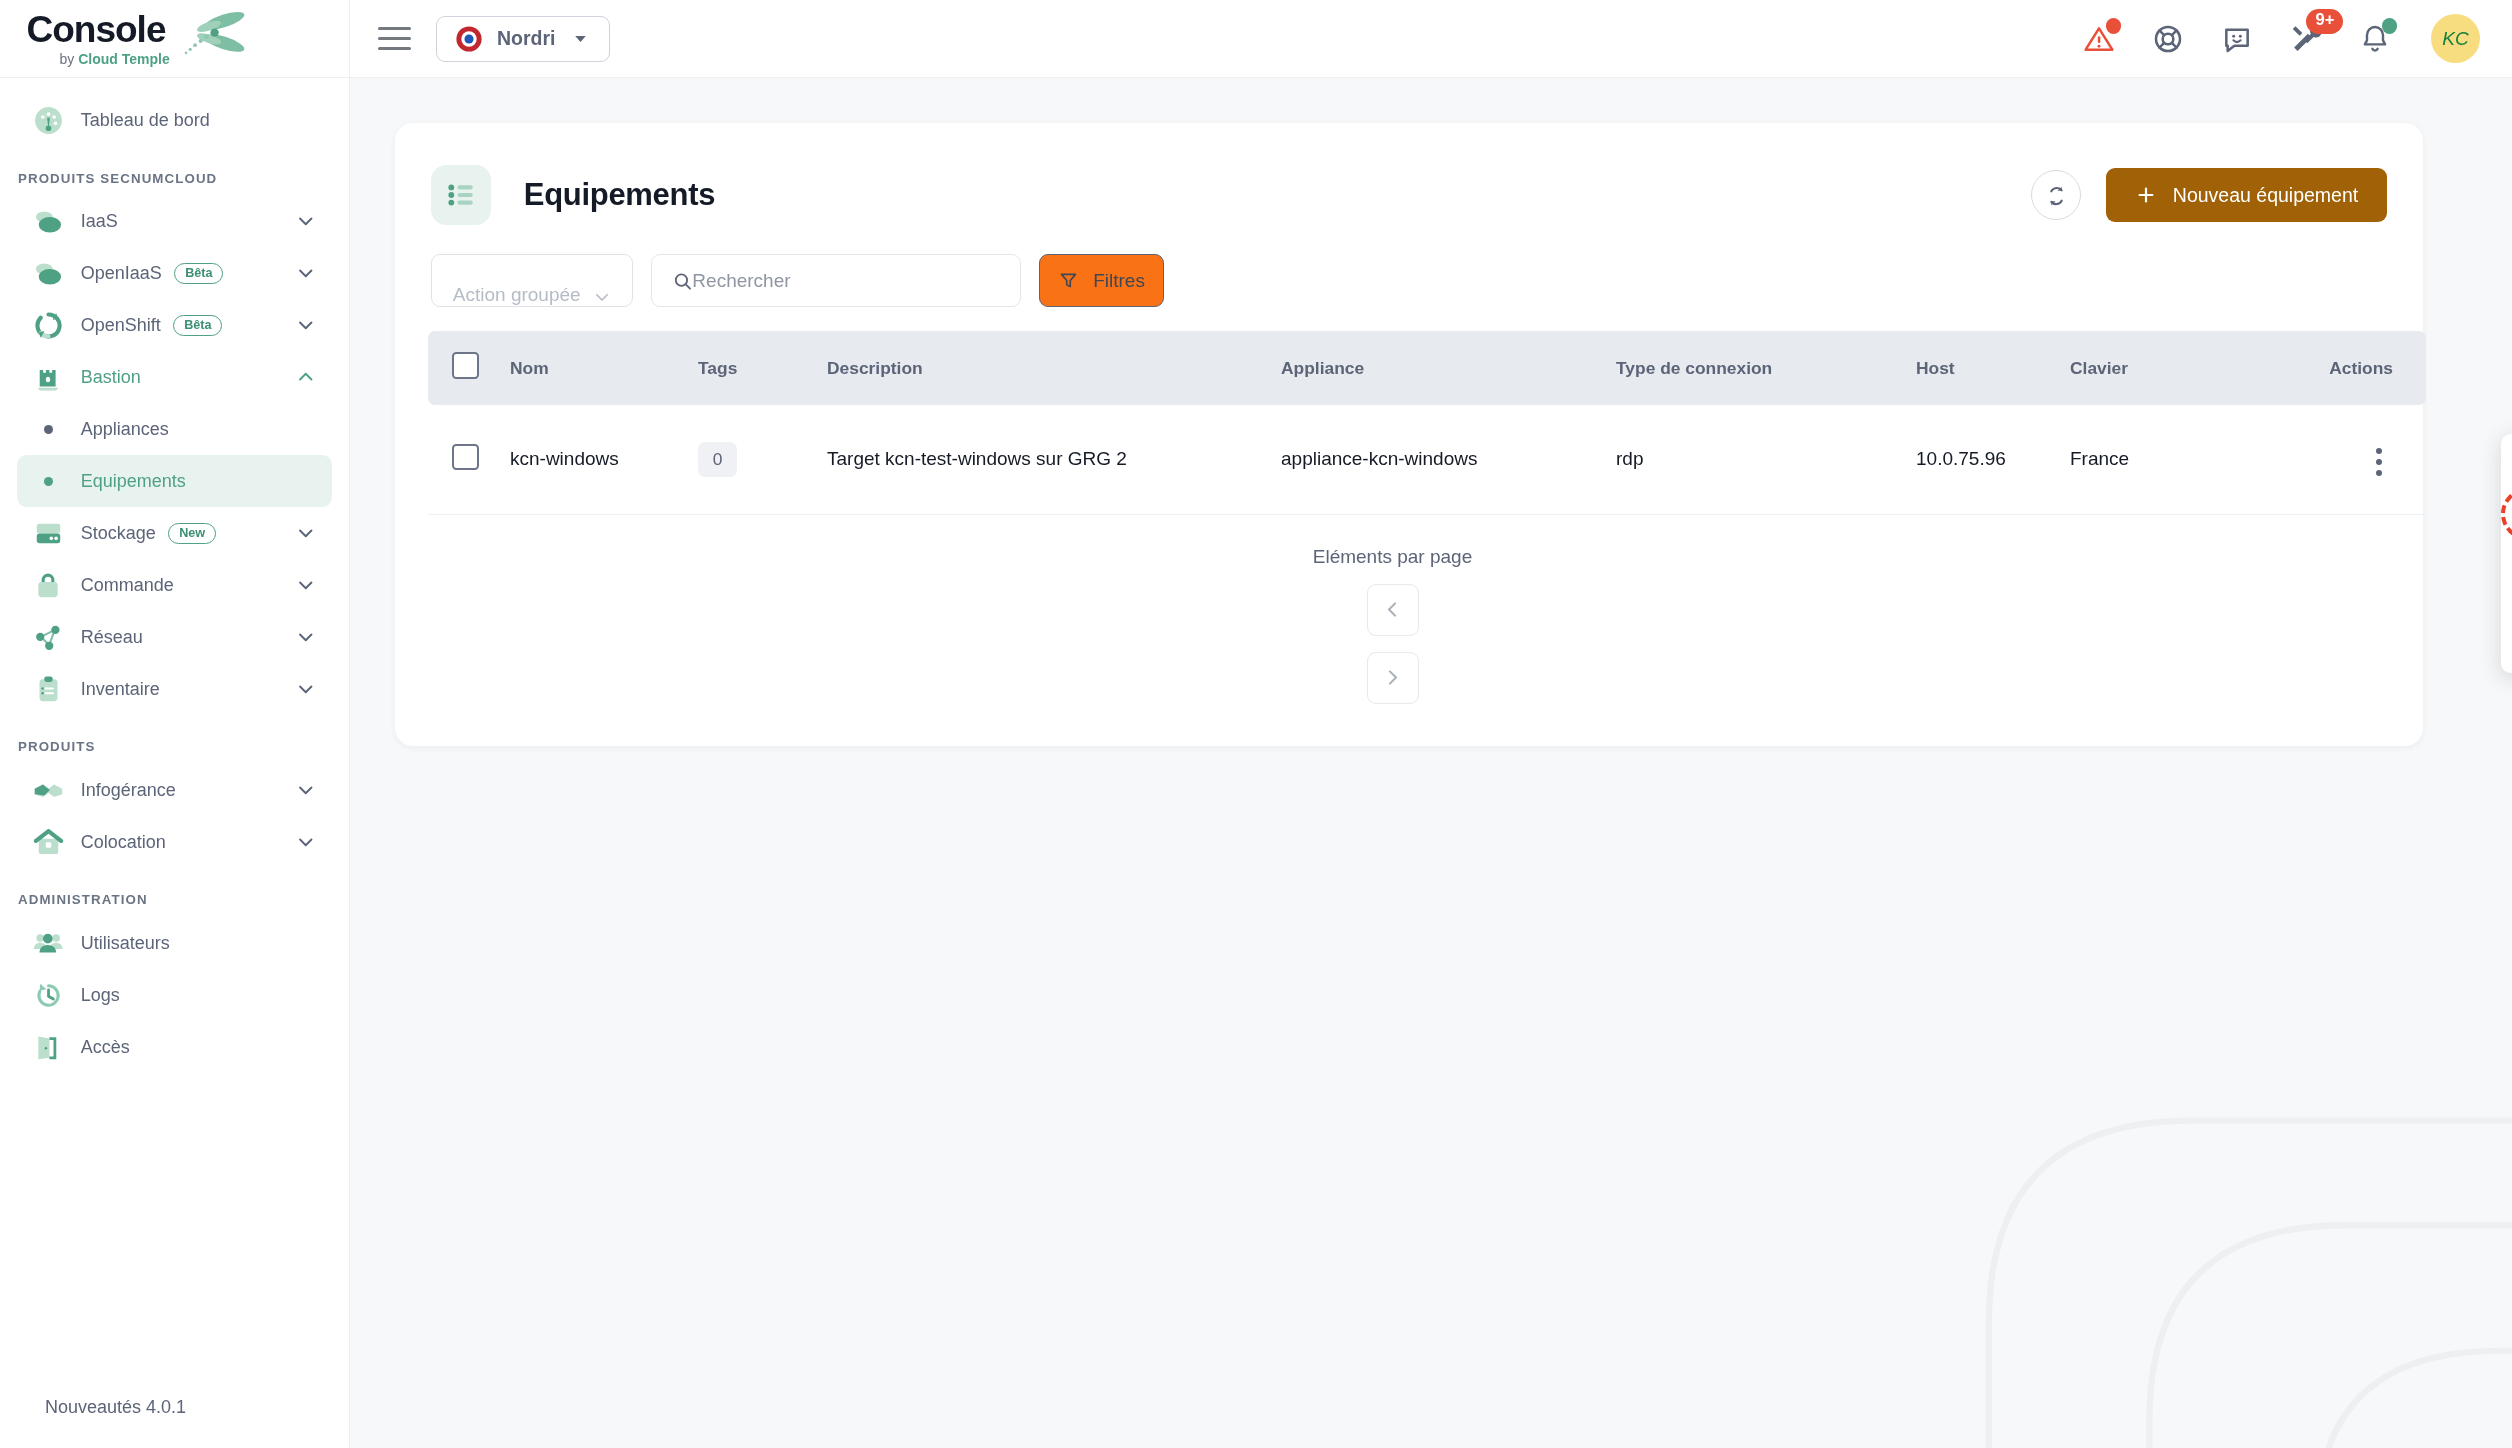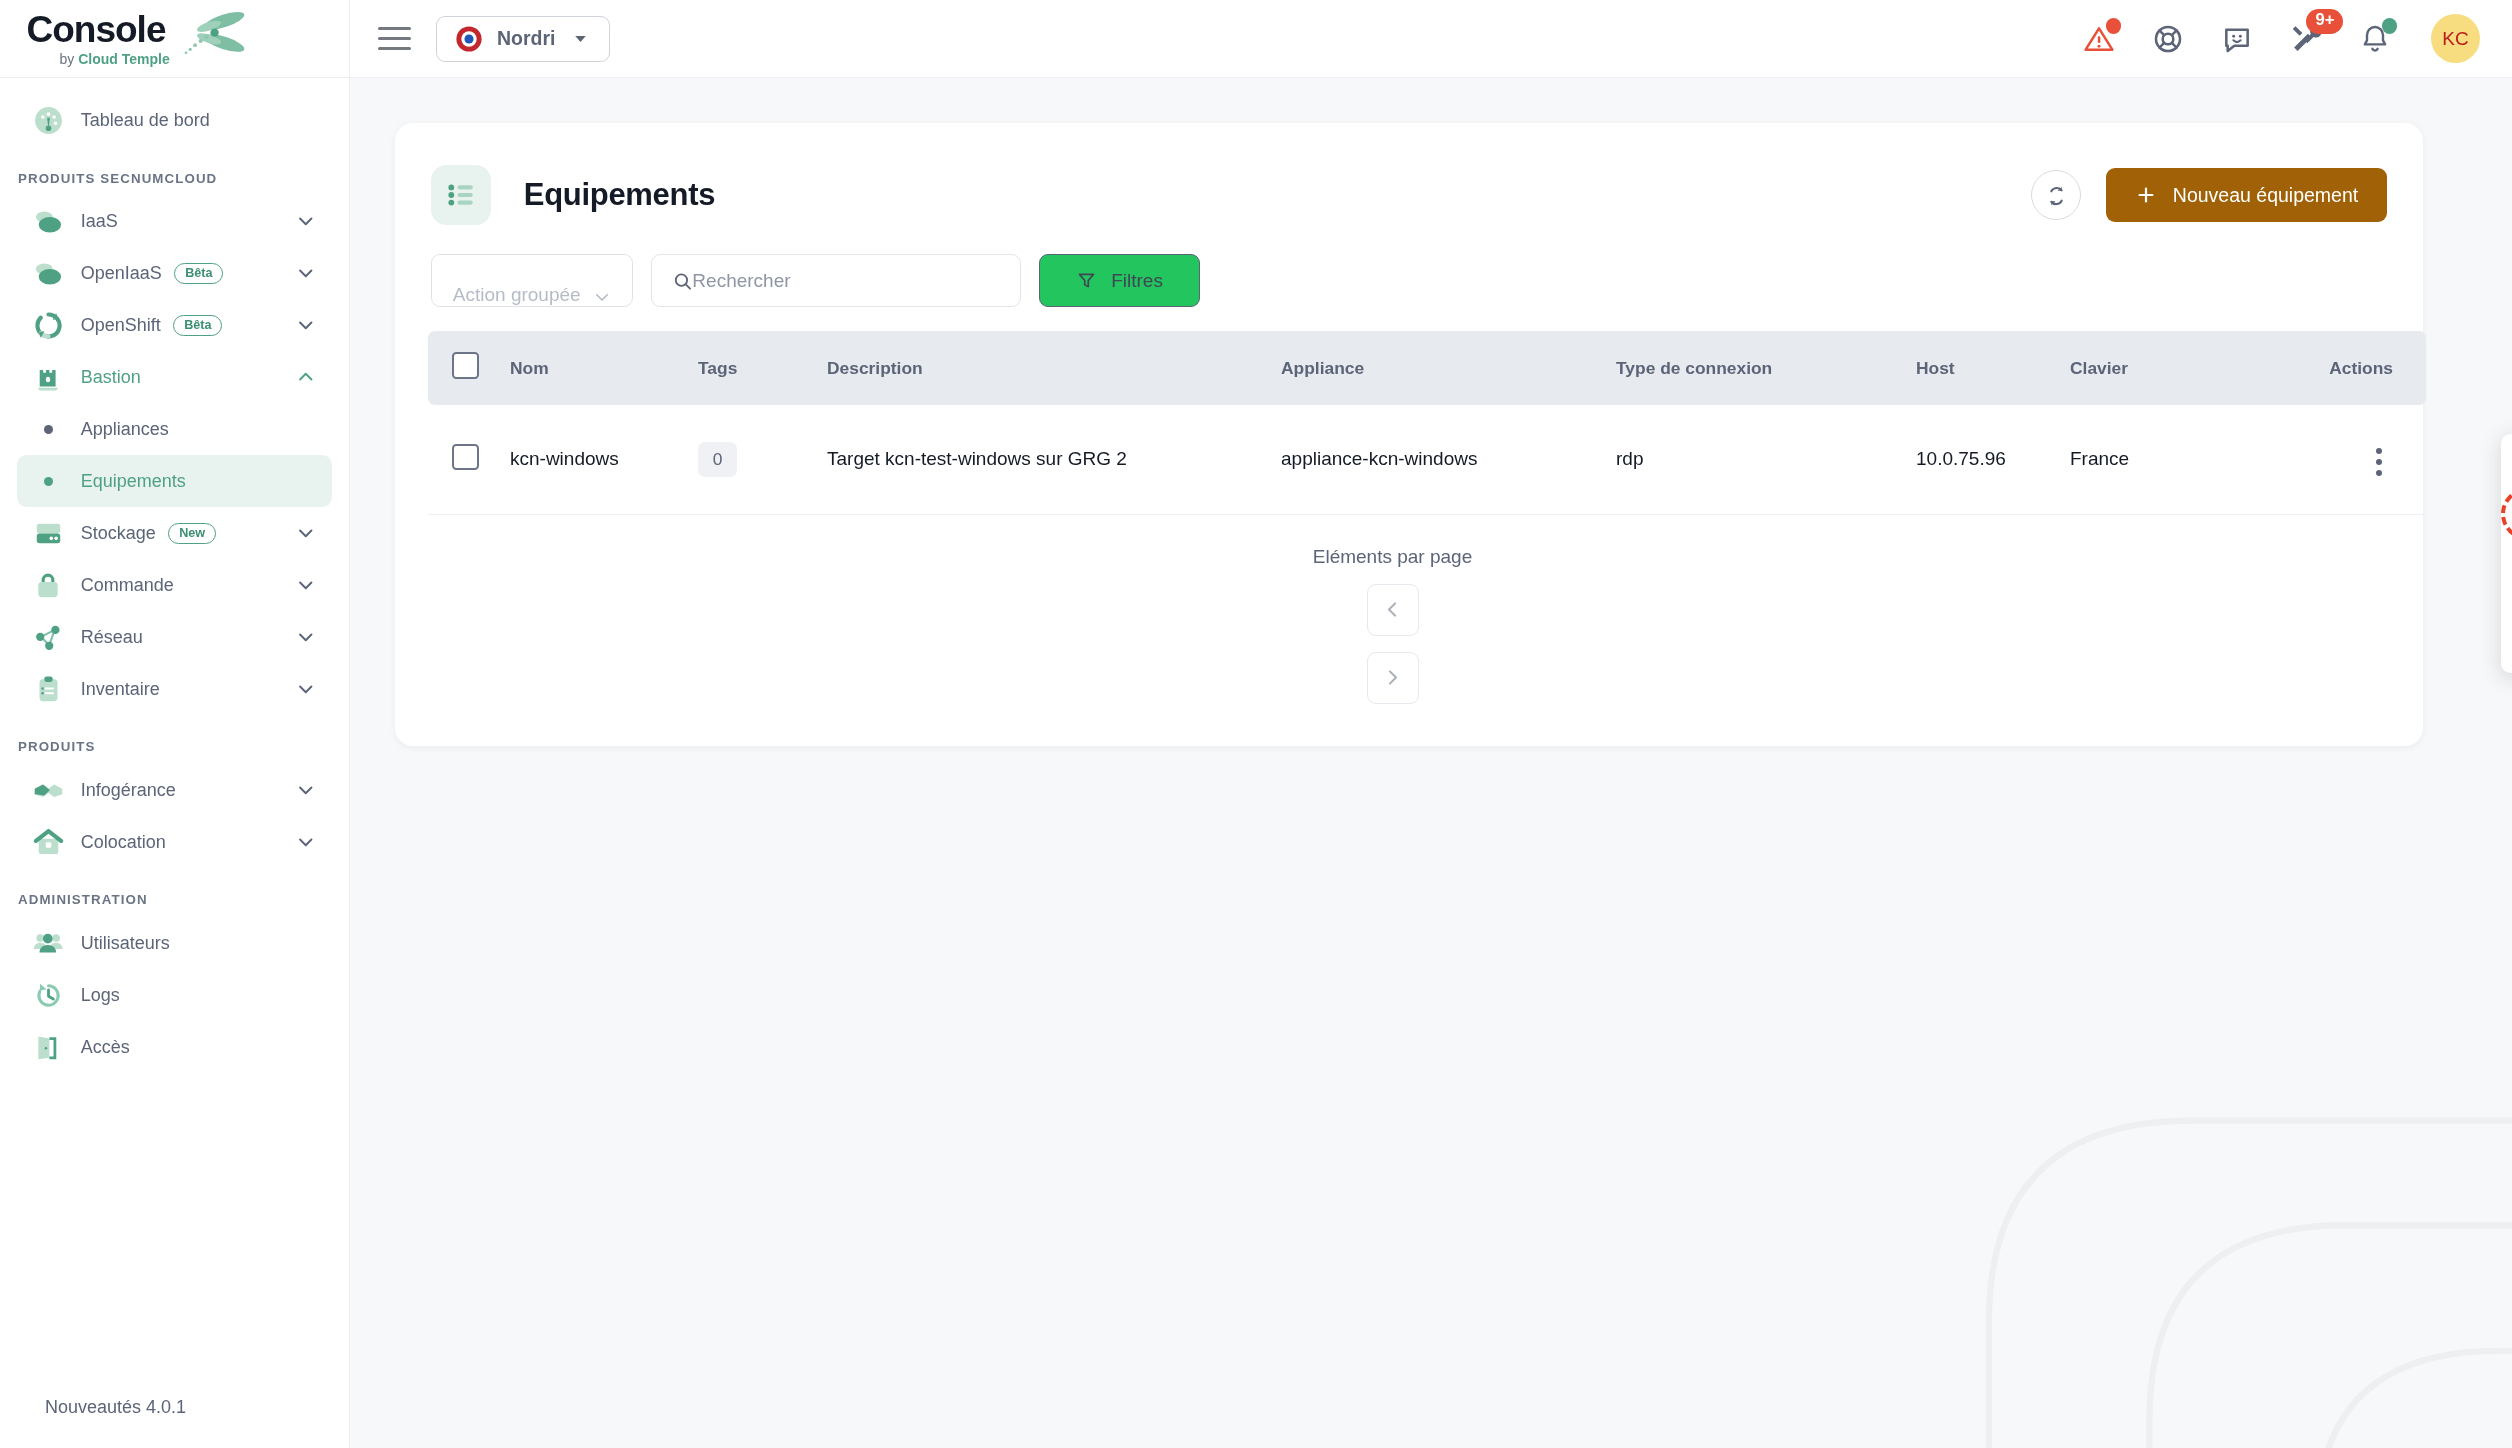--- a/index.html
+++ b/index.html
@@ -143,23 +143,23 @@
   }
   .dot-badge.red { background: #e8503a; }
   .dot-badge.green { background: #4fa184; }
   .count-badge {
     position: absolute; top: -11px; right: -18px;
     background: #e8503a; color: #fff; font-size: 16.7px; font-weight: 700;
     border-radius: 15.4px; padding: 3.5px 9px 4.9px; line-height: 1;
   }
   .avatar {
     width: 49px; height: 49px; border-radius: 50%;
-    background: #f7dd7f; color: #b91c1c;
+    background: #f7dd7f; color: #15803d;
     display: flex; align-items: center; justify-content: center;
-    font-size: 19px; font-weight: 400; cursor: pointer; margin-left: 5.6px;
+    font-size: 19px; font-weight: 400; cursor: pointer; margin-left: 5.6px; font-style: italic;
   }
 
   
   .content { padding: 45px 89px 0 45px; position: relative; z-index: 2; }
   .card {
     background: #ffffff; border-radius: 18px;
     box-shadow: 0 1.4px 7px rgba(20,30,50,0.05);
     padding: 28px 33px 35px 33px;
   }
 
@@ -199,22 +199,22 @@
     height: 53px; width: 370px; padding: 0 19.5px;
     border: 1.4px solid #e2e6ea; border-radius: 9px; background: #fff;
   }
   .search-box input {
     border: none; outline: none; font-size: 19px; color: #5c6478;
     font-family: "Liberation Sans", sans-serif; width: 100%; background: transparent;
   }
   .search-box input::placeholder { color: #8e96a3; }
   .filters-btn {
     display: flex; align-items: center; gap: 14px;
-    height: 53px; padding: 0 36px;
-    border: 1.4px solid #5c6478; border-radius: 9px; background: #22c55e;
+    height: 53px; padding: 0 18px;
+    border: 1.4px solid #5c6478; border-radius: 9px; background: #f97316;
     cursor: pointer;
   }
   .filters-btn span { font-size: 19px; color: #3f4654; }
 
   
   .tbl { width: 100%; border-collapse: collapse; table-layout: fixed; }
   .tbl thead th {
     background: #e7eaee; color: #5c6478;
     font-size: 17.4px; font-weight: 700; text-align: left;
     padding: 21px 0; height: 61px; white-space: nowrap;

